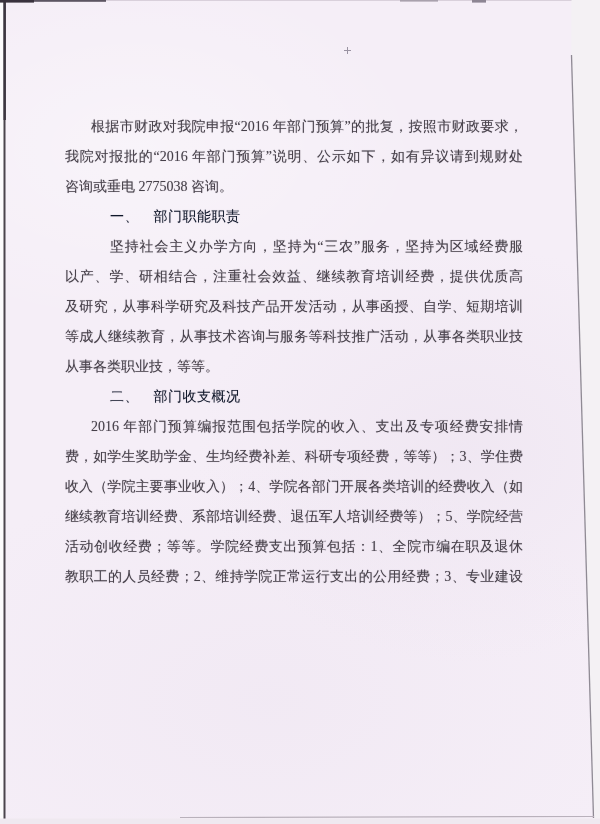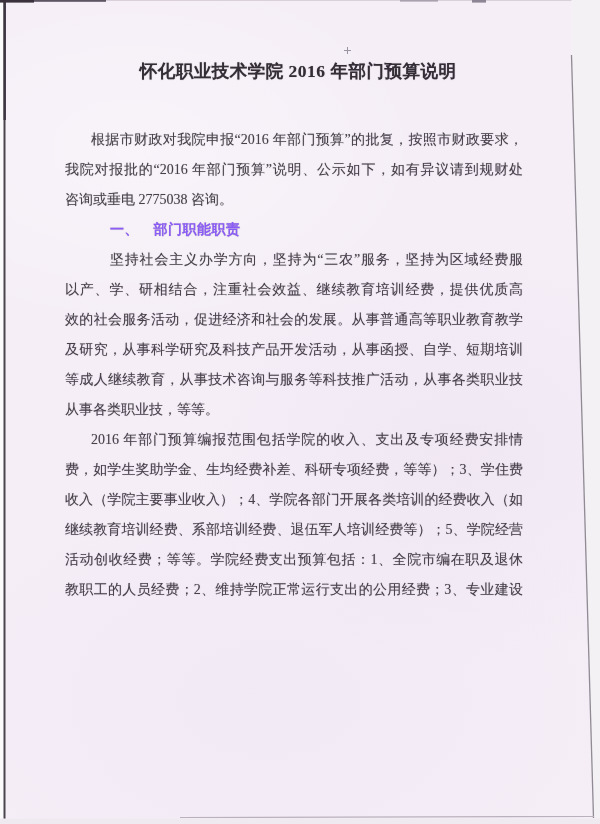--- a/index.html
+++ b/index.html
@@ -30,38 +30,38 @@
     font-size: 17.5px;
     font-weight: bold;
     letter-spacing: 0.5px;
     color: #332d36;
     text-shadow: 0 0 1px rgba(60,50,66,0.45);
     line-height: 26px;
   }
   
   .textblock {
     position: absolute;
-    left: 65px; top: 125px; width: 458px;
+    left: 65px; top: 112px; width: 458px;
     color: #47414a;
     font-size: 14px;
     line-height: 30px;
     text-shadow: 0 0 1px rgba(70,60,78,0.35);
   }
   .line { height: 30px; white-space: nowrap; }
   .line.justify {
     white-space: normal;
     text-align: justify;
     text-align-last: justify;
     overflow: hidden;
   }
   .line.ind2 { text-indent: 26px; }
   .line.ind3 { text-indent: 45px; }
   .line.heading {
-    font-weight: bold;
-    color: #8b5cf6;
+    font-weight: normal;
+    color: #0f172a;
     letter-spacing: 0.5px;
   }
 </style>
 </head>
 <body>
 
 <div class="scan">
 
   <div class="paper"></div>
 
@@ -83,33 +83,32 @@
 
     <line x1="180" y1="817.5" x2="594" y2="816.5" stroke="#b9b1bb" stroke-width="1.2"></line>
     <rect x="0" y="818.5" width="600" height="5.5" fill="#efe9f0"></rect>
 
     <g stroke="#9a93a2" stroke-width="1">
       <line x1="344" y1="50.5" x2="351" y2="50.5"></line>
       <line x1="347.5" y1="47" x2="347.5" y2="54"></line>
     </g>
   </svg>
 
-  <div class="title">怀化职业技术学院 2016 年部门预算说明</div>
 
   <div class="textblock">
     <div class="line justify ind2">根据市财政对我院申报“2016 年部门预算”的批复，按照市财政要求，</div>
     <div class="line justify">我院对报批的“2016 年部门预算”说明、公示如下，如有异议请到规财处</div>
     <div class="line">咨询或垂电 2775038 咨询。</div>
     <div class="line heading ind3">一、　部门职能职责</div>
     <div class="line justify ind3">坚持社会主义办学方向，坚持为“三农”服务，坚持为区域经费服务，</div>
     <div class="line justify">以产、学、研相结合，注重社会效益、继续教育培训经费，提供优质高</div>
-    <div class="line justify">效的社会服务活动，促进经济和社会的发展。从事普通高等职业教育教学</div>
     <div class="line justify">及研究，从事科学研究及科技产品开发活动，从事函授、自学、短期培训</div>
     <div class="line justify">等成人继续教育，从事技术咨询与服务等科技推广活动，从事各类职业技</div>
     <div class="line">从事各类职业技，等等。</div>
+    <div class="line heading ind3">二、　部门收支概况</div>
     <div class="line justify ind2">2016 年部门预算编报范围包括学院的收入、支出及专项经费安排情</div>
     <div class="line justify">费，如学生奖助学金、生均经费补差、科研专项经费，等等）；3、学住费</div>
     <div class="line justify">收入（学院主要事业收入）；4、学院各部门开展各类培训的经费收入（如</div>
     <div class="line justify">继续教育培训经费、系部培训经费、退伍军人培训经费等）；5、学院经营</div>
     <div class="line justify">活动创收经费；等等。学院经费支出预算包括：1、全院市编在职及退休</div>
     <div class="line justify">教职工的人员经费；2、维持学院正常运行支出的公用经费；3、专业建设</div>
   </div>
 
 </div>
 

